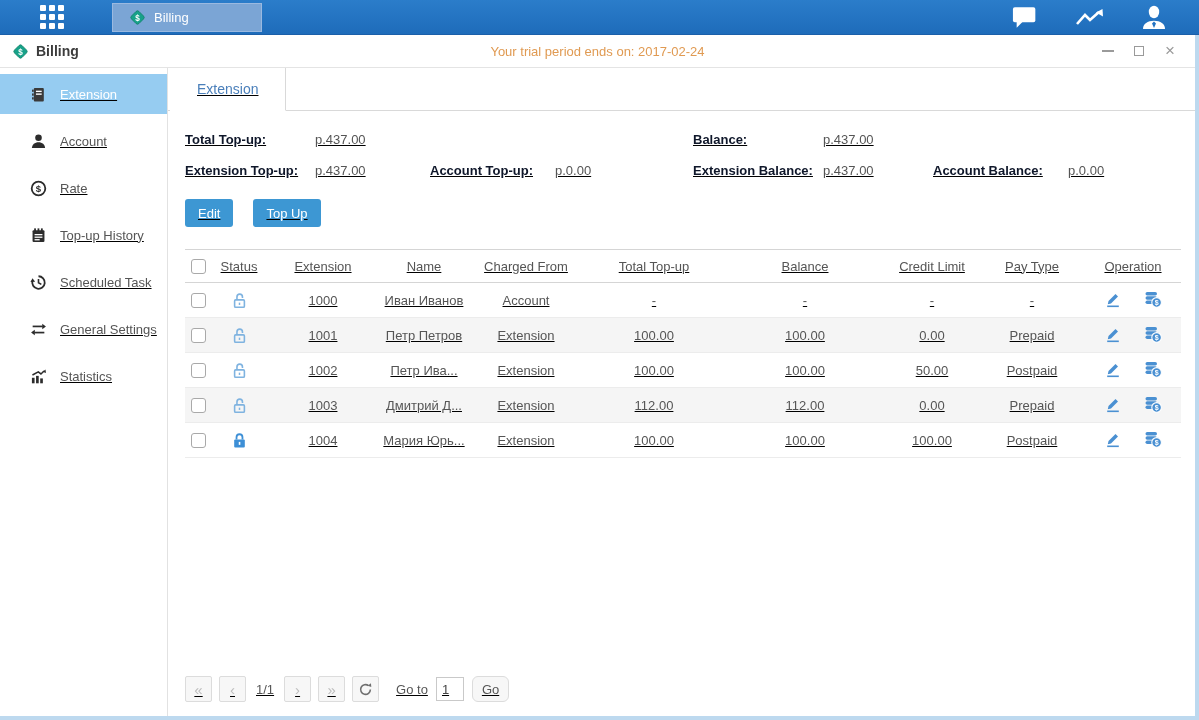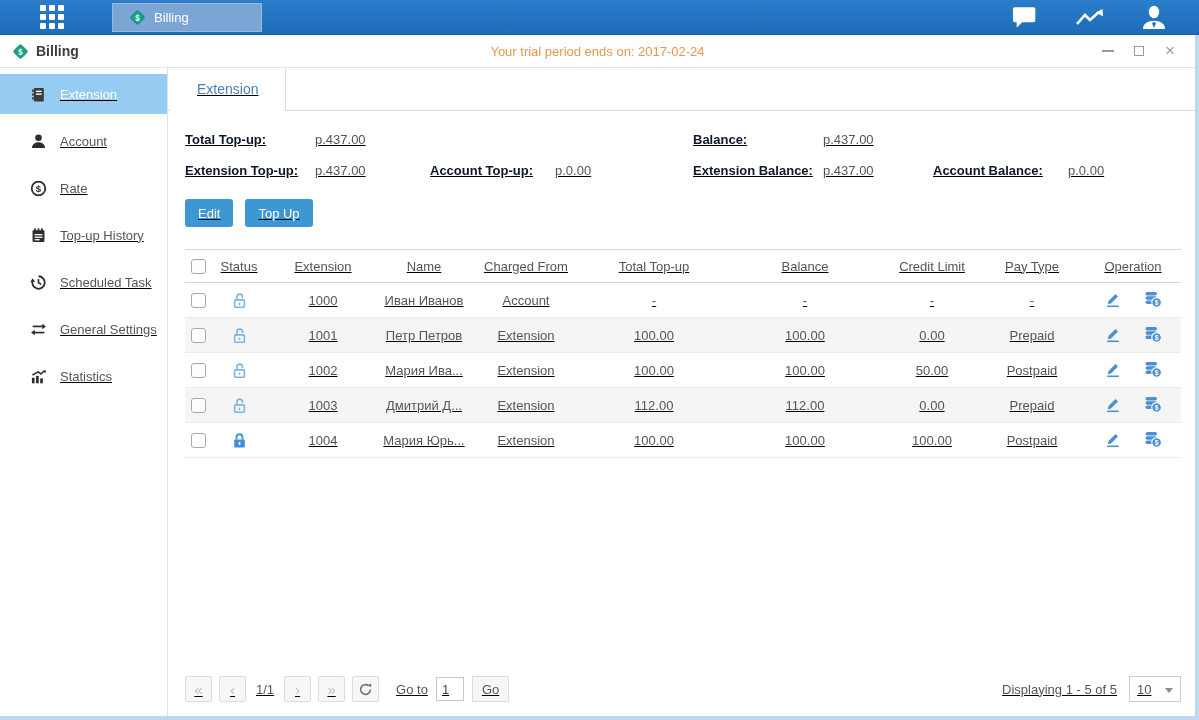--- a/index.html
+++ b/index.html
@@ -45,21 +45,21 @@
     border-right:1px solid #d9d9d9; margin-bottom:-1px; border-bottom:1px solid #fff; cursor:pointer; }
 
   .stats { display:flex; padding:13px 14px 0 17px; font-size:13px; }
   .stats-left { width:508px; flex:0 0 508px; }
   .stats-right { flex:1; }
   .stat-row { display:flex; height:31px; align-items:center; }
   .stat-label { font-weight:bold; color:#0f172a; }
   .stat-value { color:#555; }
   .w130 { width:130px; } .w115 { width:115px; } .w125 { width:125px; } .w110 { width:110px; } .w135 { width:135px; }
 
-  .actions { padding:13px 0 0 17px; display:flex; gap:12px; }
+  .actions { padding:13px 0 0 17px; display:flex; gap:20px; }
   .btn { height:28px; padding:0 13px; background:#3d97d3; color:#fff; border:none; border-radius:3px;
     font-size:13px; font-family:"Liberation Sans",sans-serif; cursor:pointer; }
 
   .table-area { padding:22px 14px 0 17px; flex:1; min-height:0; }
   table { width:100%; border-collapse:collapse; table-layout:fixed; font-size:13px; color:#555; }
   thead th { height:33px; border-top:1px solid #d5d5d5; border-bottom:1px solid #d5d5d5;
     font-weight:normal; color:#555; text-align:center; }
   tbody td { height:35px; text-align:center; border-bottom:1px solid #ececec; overflow:hidden;
     white-space:nowrap; text-overflow:ellipsis; }
   tbody tr:nth-child(even) { background:#f5f5f5; }
@@ -73,21 +73,21 @@
   
   .footer { flex:0 0 44px; display:flex; align-items:center; padding:0 14px 10px 17px; font-size:13px; color:#555; }
   .pg-btn { width:27px; height:26px; background:#f7f7f7; border:1px solid #dcdcdc; border-radius:2px;
     display:inline-flex; align-items:center; justify-content:center; color:#bdbdbd; font-size:15px;
     margin-right:7px; cursor:pointer; user-select:none; }
   .pg-text { margin:0 10px 0 3px; color:#555;text-align:right; }
   .goto-label { margin:0 8px 0 10px; }
   .goto-input { width:28px; height:24px; border:1px solid #c9c9c9; font-size:13px; padding-left:5px;
     font-family:"Liberation Sans",sans-serif; color:#444; }
   .go-btn { height:26px; padding:0 9px; margin-left:8px; background:#f7f7f7; border:1px solid #dcdcdc;
-    border-radius:0; font-size:13px; color:#555; font-family:"Liberation Sans",sans-serif; cursor:pointer; }
+    border-radius:6px; font-size:13px; color:#555; font-family:"Liberation Sans",sans-serif; cursor:pointer; }
   .footer-right { margin-left:auto; display:flex; align-items:center; gap:12px; }
   .page-size { width:52px; height:26px; border:1px solid #ccc; background:#fff; display:flex;
     align-items:center; padding:0 7px; cursor:pointer; position:relative; }
   .page-size .arrow { position:absolute; right:7px; top:11px; width:0; height:0;
     border-left:4.5px solid transparent; border-right:4.5px solid transparent; border-top:5px solid #8a8a8a; }
 </style>
 </head>
 <body>
 
 <div class="screen">
@@ -389,21 +389,21 @@
   </tr>
 
   <tr>
     <td><span class="checkbox"></span></td>
     <td class="c-status"><svg viewBox="0 0 16 16">
                       <rect x="3.4" y="7.4" width="9.2" height="7" rx="1" fill="none" stroke="#7fb3e0" stroke-width="1.5"></rect>
                       <path d="M5.6 7.2 V4.6 a2.6 2.6 0 0 1 5.2 0 V5.6" fill="none" stroke="#7fb3e0" stroke-width="1.5"></path>
                       <line x1="8" y1="10" x2="8" y2="12.2" stroke="#7fb3e0" stroke-width="1.4"></line>
                     </svg></td>
     <td class="c-extension">1002</td>
-    <td class="c-name">Мария Ива...</td>
+    <td class="c-name">Петр Ива...</td>
     <td class="c-charged_from">Extension</td>
     <td class="c-total_topup">100.00</td>
     <td class="c-balance">100.00</td>
     <td class="c-credit_limit">50.00</td>
     <td class="c-pay_type">Postpaid</td>
     <td>
       <span class="op-wrap">
         <span class="op-icon op-edit">
                         <svg viewBox="0 0 18 18">
                           <path d="M4.5 11 L11.5 4 L14 6.5 L7 13.5 L3.8 14.2 Z" fill="#4a90d2"></path>
@@ -504,24 +504,17 @@
           <span class="pg-btn">»</span>
           <span class="pg-btn">
               <svg viewBox="0 0 16 16" width="15" height="15">
                 <path d="M13.2 8 a5.2 5.2 0 1 1 -2-4.1" fill="none" stroke="#6f6f6f" stroke-width="1.7"></path>
                 <polygon points="13.8,1.2 14.2,5.4 10.3,3.9" fill="#6f6f6f"></polygon>
               </svg>
             </span>
           <span class="goto-label">Go to</span>
           <input class="goto-input" value="1" style="">
           <button class="go-btn">Go</button>
-          <div class="footer-right">
-            <span>Displaying 1 - 5 of 5</span>
-            <div class="page-size">
-              <span>10</span>
-              <span class="arrow"></span>
-            </div>
-          </div>
         </div>
       </main>
     </div>
   </div>
 </div>
 
 </body></html>

